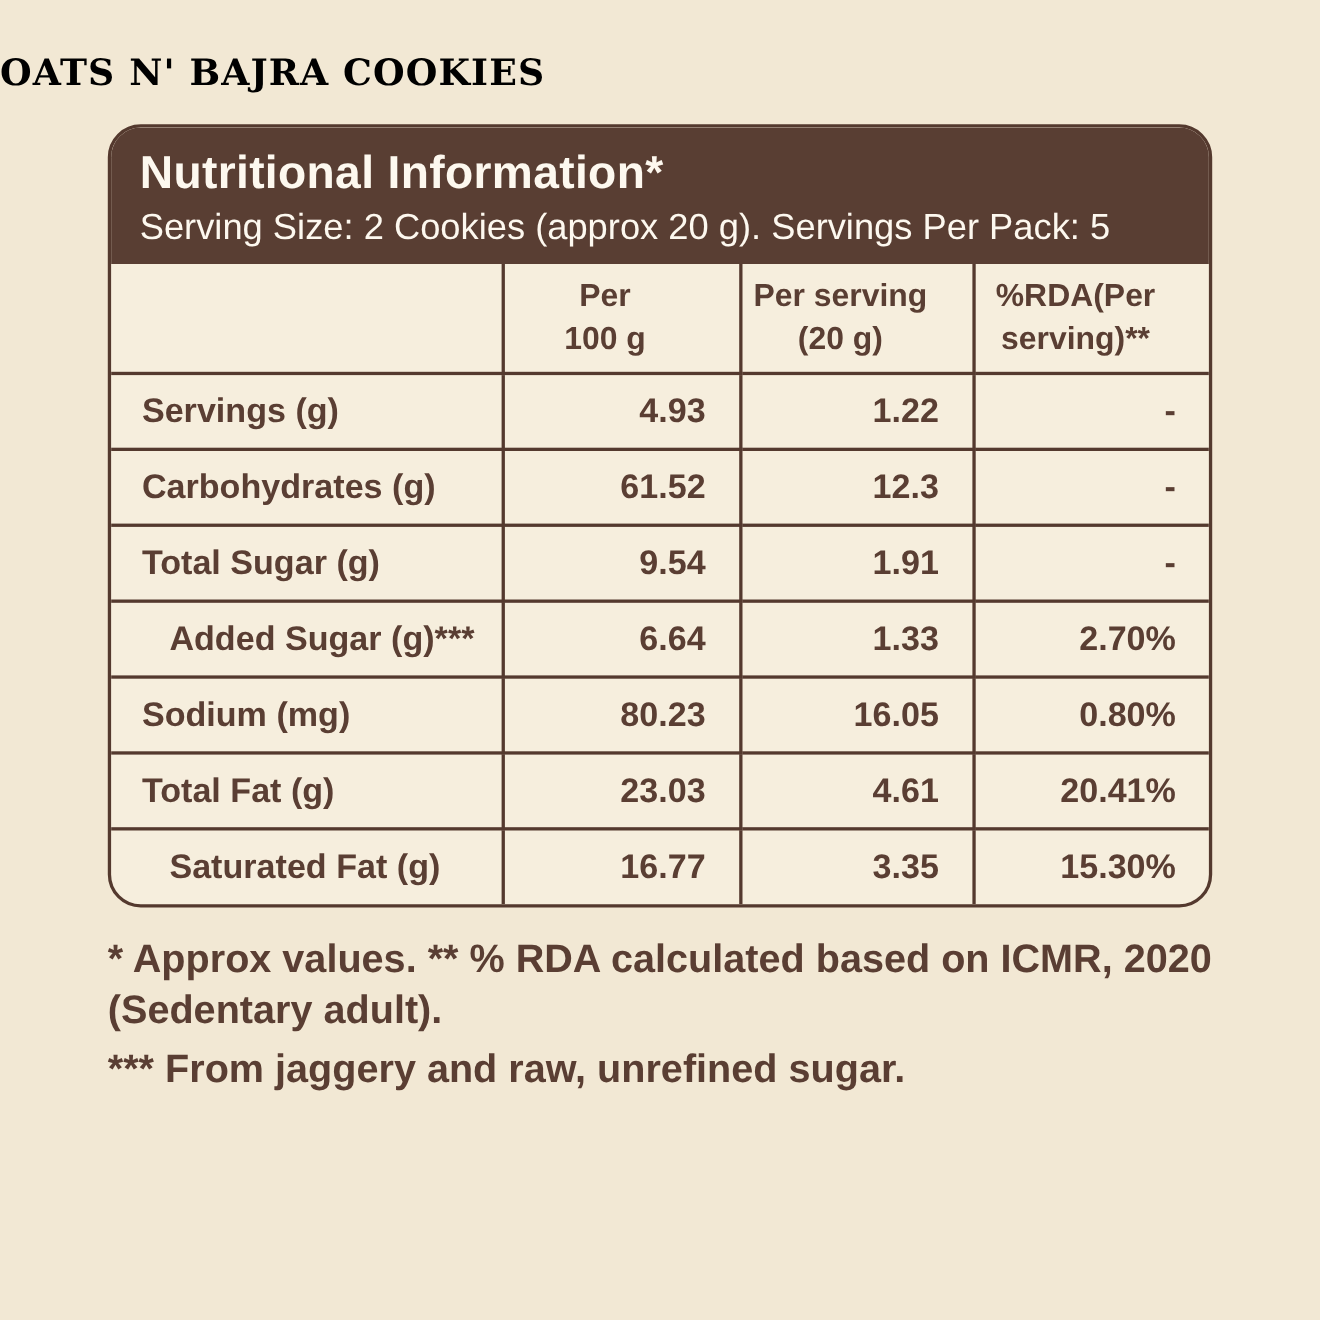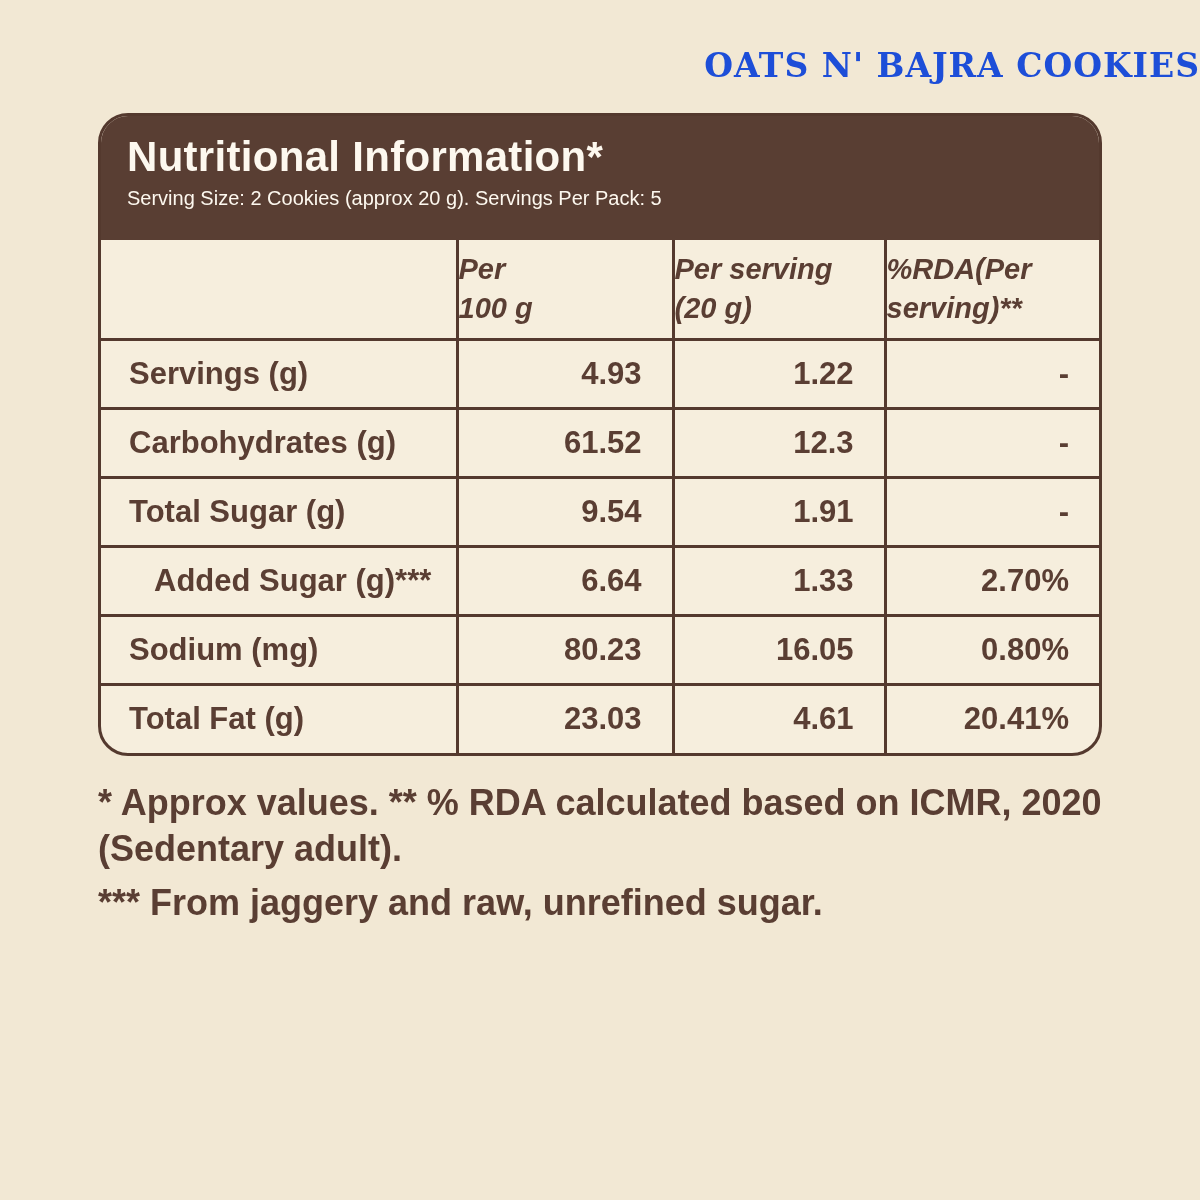--- a/index.html
+++ b/index.html
@@ -13,26 +13,26 @@
     font-family: "Liberation Sans", sans-serif;
     color: #5a3e33;
     position: relative;
     overflow: hidden;
   }
 
   
   .page-title {
     margin: 0;
     padding-top: 46px;
-    text-align: right;
+    text-align: left;
     font-family: "DejaVu Serif", serif;
     font-size: 33px;
     font-weight: 800;
     letter-spacing: 1px;
-    color: #1d4ed8;
+    color: #000000;
   }
 
   
   .card {
     width: 1004px;
     margin: 28px auto 0 auto;
     box-sizing: border-box;
     border: 3px solid #54392e;
     border-radius: 30px;
     overflow: hidden;
@@ -48,21 +48,21 @@
   }
   .card-title {
     margin: 0 0 5px 0;
     font-size: 42px;
     font-weight: 700;
     letter-spacing: 0.3px;
     line-height: 1.12;
   }
   .serving-line {
     margin: 0;
-    font-size: 20px;
+    font-size: 33px;
     font-weight: 400;
     line-height: 1.3;
   }
 
   
   table.ntable {
     width: 100%;
     border-collapse: collapse;
     table-layout: fixed;
   }
@@ -79,24 +79,23 @@
   }
   .ntable tr > *:first-child { border-left: 0; }
   .ntable tr > *:last-child  { border-right: 0; }
   .ntable thead tr:first-child > * { border-top: 0; }
   .ntable tbody tr:last-child > * { border-bottom: 0; }
 
   .ntable thead th {
     height: 99px;
     font-size: 29px;
     line-height: 1.32;
-    text-align: left;
+    text-align: center;
     padding: 0 30px 0 0;
     vertical-align: middle;
-    font-style: italic;
   }
   .ntable thead th.nutrient-col { padding: 0; }
 
   .ntable td {
     height: 69px;
     font-size: 31px;
     vertical-align: middle;
   }
   .ntable td.label-cell {
     text-align: left;
@@ -189,20 +188,26 @@
         <td class="num-cell">80.23</td>
         <td class="num-cell">16.05</td>
         <td class="num-cell">0.80%</td>
       </tr>
       <tr>
         <td class="label-cell">Total Fat (g)</td>
         <td class="num-cell">23.03</td>
         <td class="num-cell">4.61</td>
         <td class="num-cell">20.41%</td>
       </tr>
+      <tr class="indent">
+        <td class="label-cell">Saturated Fat (g)</td>
+        <td class="num-cell">16.77</td>
+        <td class="num-cell">3.35</td>
+        <td class="num-cell">15.30%</td>
+      </tr>
     </tbody>
   </table>
 </div>
 
 <div class="footnotes">
   <p class="footnote">* Approx values. ** % RDA calculated based on ICMR, 2020 (Sedentary adult).</p>
   <p class="footnote">*** From jaggery and raw, unrefined sugar.</p>
 </div>
 
 </body></html>

